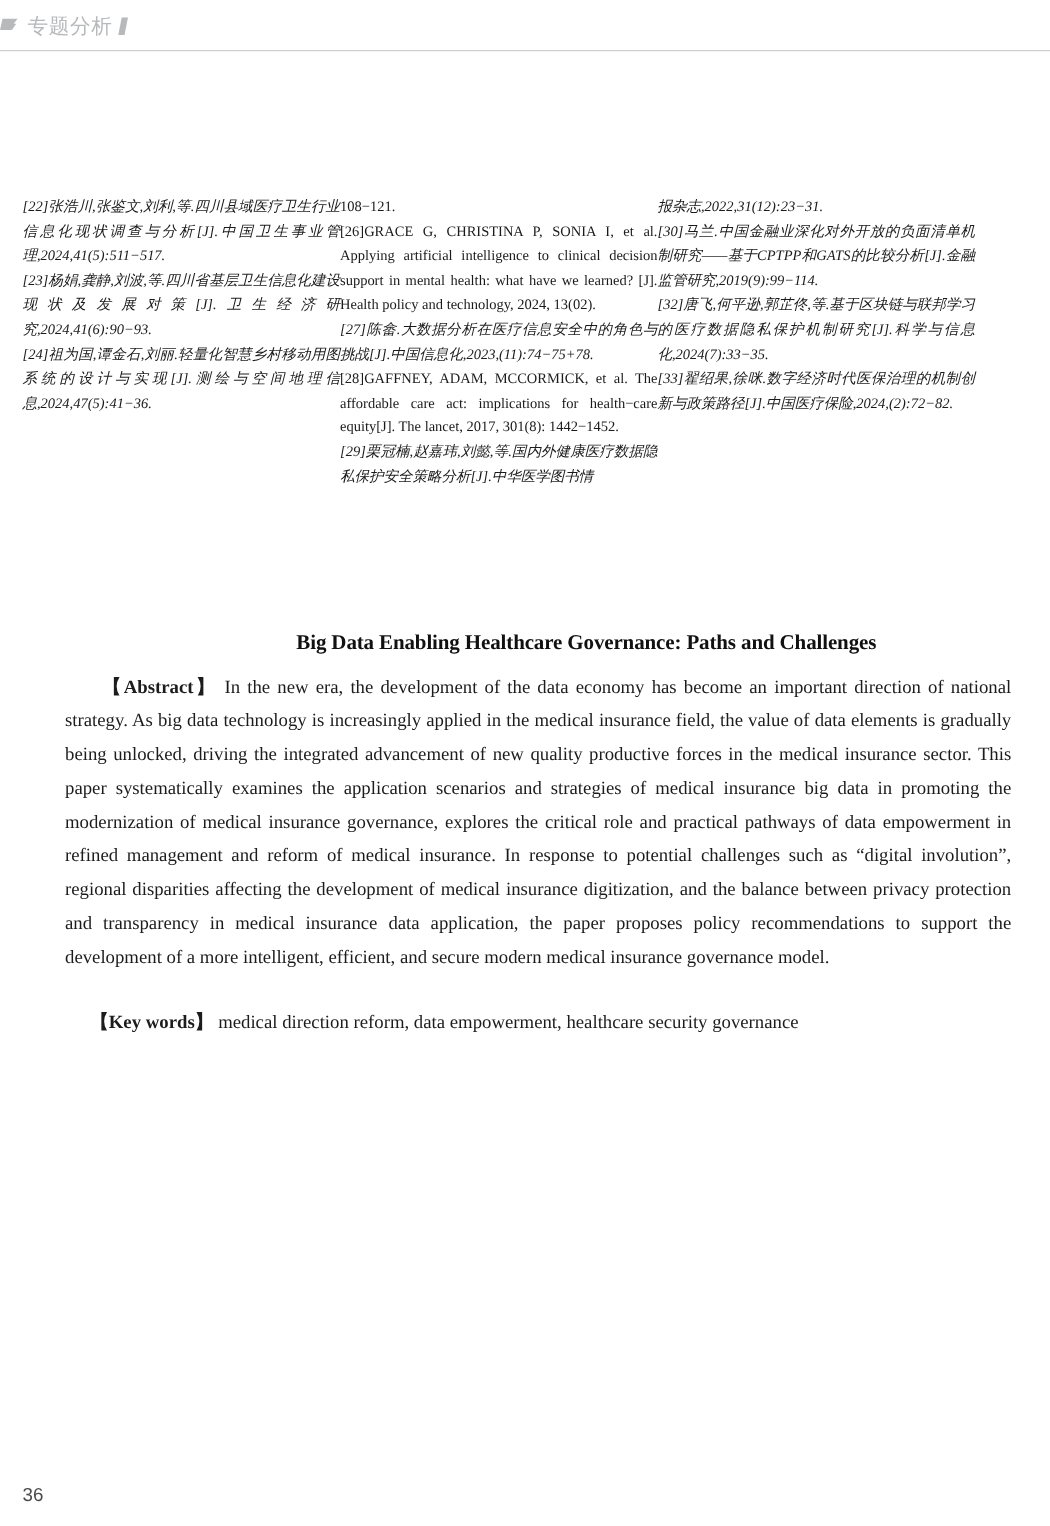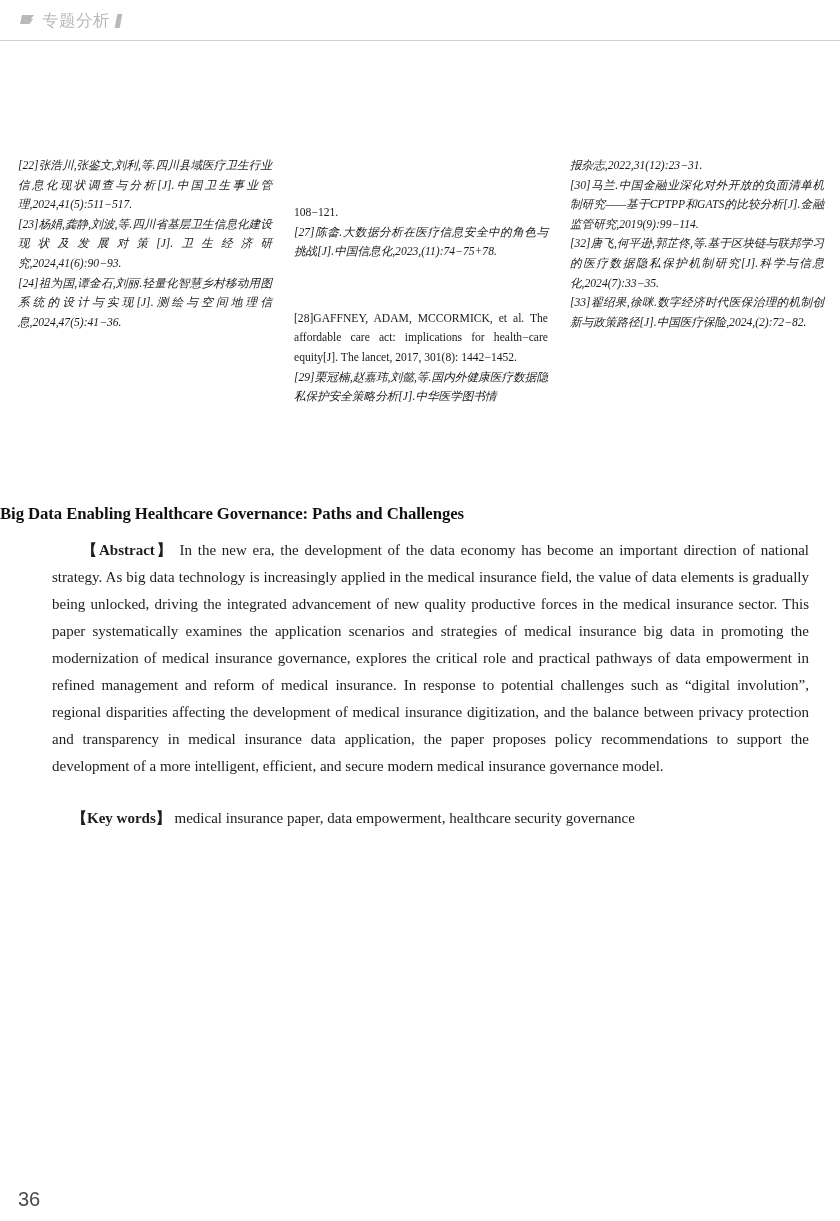--- a/index.html
+++ b/index.html
@@ -17,21 +17,21 @@
   }
 
   
   .page-header {
     position: absolute;
     left: 0;
     top: 0;
     width: 840px;
     height: 41px;
     box-sizing: border-box;
-    padding-left: 20px;
+    padding-left: 0;
     display: flex;
     align-items: center;
     text-align: right;
   }
   .header-rule {
     position: absolute;
     left: 0;
     top: 40px;
     width: 840px;
     height: 1px;
@@ -61,51 +61,49 @@
     vertical-align: -2px;
   }
 
   
   .refs {
     position: absolute;
     left: 18px;
     top: 156px;
     width: 806px;
     display: flex;
-    gap: 22px;
   }
   .ref-col {
     width: 254px;
     flex: 0 0 254px;
   }
   .ref-item {
     font-size: 11.6px;
     line-height: 19.6px;
     text-align: justify;
     text-justify: inter-word;
     margin: 0;
     word-break: break-word;
   }
   .ref-item.cn {
     font-family: "Liberation Serif", serif;
     font-style: italic;
   }
   .ref-item.en {
     font-family: "Liberation Serif", serif;
     font-style: normal;
-    margin-top: 47px;
   }
 
   
   .en-title {
     position: absolute;
     left: 0;
     top: 493px;
     width: 701px;
-    text-align: left;
+    text-align: right;
     font-family: "Liberation Serif", serif;
     font-weight: bold;
     font-size: 16.8px;
     letter-spacing: -0.1px;
     color: #111;
   }
 
   
   .abstract {
     position: absolute;
@@ -135,21 +133,21 @@
     text-indent: 30px;
     color: #1c1c1c;
   }
 
   
   .folio {
     position: absolute;
     left: 18px;
     top: 1188px;
     font-family: "Liberation Sans", sans-serif;
-    font-size: 20px;
+    font-size: 15px;
     color: #4a4a4a;
     text-align: center;
   }
 </style>
 </head>
 <body>
 
 <div class="page-header">
   <svg class="header-flag" viewBox="0 0 15 13" aria-hidden="true">
     <polygon points="2,1 14,1 11,5 13,5 9.5,10 0,10" fill="#b7b9bb"></polygon>
@@ -162,20 +160,21 @@
 <div class="refs">
 
   <div class="ref-col">
     <p class="ref-item cn">[22]张浩川,张鉴文,刘利,等.四川县域医疗卫生行业信息化现状调查与分析[J].中国卫生事业管理,2024,41(5):511−517.</p>
     <p class="ref-item cn">[23]杨娟,龚静,刘波,等.四川省基层卫生信息化建设现状及发展对策[J].卫生经济研究,2024,41(6):90−93.</p>
     <p class="ref-item cn">[24]祖为国,谭金石,刘丽.轻量化智慧乡村移动用图系统的设计与实现[J].测绘与空间地理信息,2024,47(5):41−36.</p>
   </div>
 
   <div class="ref-col">
     <p class="ref-item en">108−121.</p>
+    <p class="ref-item en">[26]GRACE G, CHRISTINA P, SONIA I, et al. Applying artificial intelligence to clinical decision support in mental health: what have we learned? [J]. Health policy and technology, 2024, 13(02).</p>
     <p class="ref-item cn">[27]陈畲.大数据分析在医疗信息安全中的角色与挑战[J].中国信息化,2023,(11):74−75+78.</p>
     <p class="ref-item en">[28]GAFFNEY, ADAM, MCCORMICK, et al. The affordable care act: implications for health−care equity[J]. The lancet, 2017, 301(8): 1442−1452.</p>
     <p class="ref-item cn">[29]栗冠楠,赵嘉玮,刘懿,等.国内外健康医疗数据隐私保护安全策略分析[J].中华医学图书情</p>
   </div>
 
   <div class="ref-col">
     <p class="ref-item cn">报杂志,2022,31(12):23−31.</p>
     <p class="ref-item cn">[30]马兰.中国金融业深化对外开放的负面清单机制研究——基于CPTPP和GATS的比较分析[J].金融监管研究,2019(9):99−114.</p>
     <p class="ref-item cn">[32]唐飞,何平逊,郭芷佟,等.基于区块链与联邦学习的医疗数据隐私保护机制研究[J].科学与信息化,2024(7):33−35.</p>
     <p class="ref-item cn">[33]翟绍果,徐咪.数字经济时代医保治理的机制创新与政策路径[J].中国医疗保险,2024,(2):72−82.</p>
@@ -183,16 +182,16 @@
 
 </div>
 
 <h1 class="en-title">Big Data Enabling Healthcare Governance: Paths and Challenges</h1>
 
 <div class="abstract">
   <span class="abstract-label">【Abstract】</span><span> In the new era, the development of the data economy has become an important direction of national strategy. As big data technology is increasingly applied in the medical insurance field, the value of data elements is gradually being unlocked, driving the integrated advancement of new quality productive forces in the medical insurance sector. This paper systematically examines the application scenarios and strategies of medical insurance big data in promoting the modernization of medical insurance governance, explores the critical role and practical pathways of data empowerment in refined management and reform of medical insurance. In response to potential challenges such as “digital involution”, regional disparities affecting the development of medical insurance digitization, and the balance between privacy protection and transparency in medical insurance data application, the paper proposes policy recommendations to support the development of a more intelligent, efficient, and secure modern medical insurance governance model.</span>
 </div>
 
 <div class="keywords">
-  <span class="keywords-label">【Key words】</span><span> medical insurance paper, data empowerment, healthcare security governance</span>
+  <span class="keywords-label">【Key words】</span><span> medical direction reform, data empowerment, healthcare security governance</span>
 </div>
 
 <div class="folio">36</div>
 
 </body></html>

